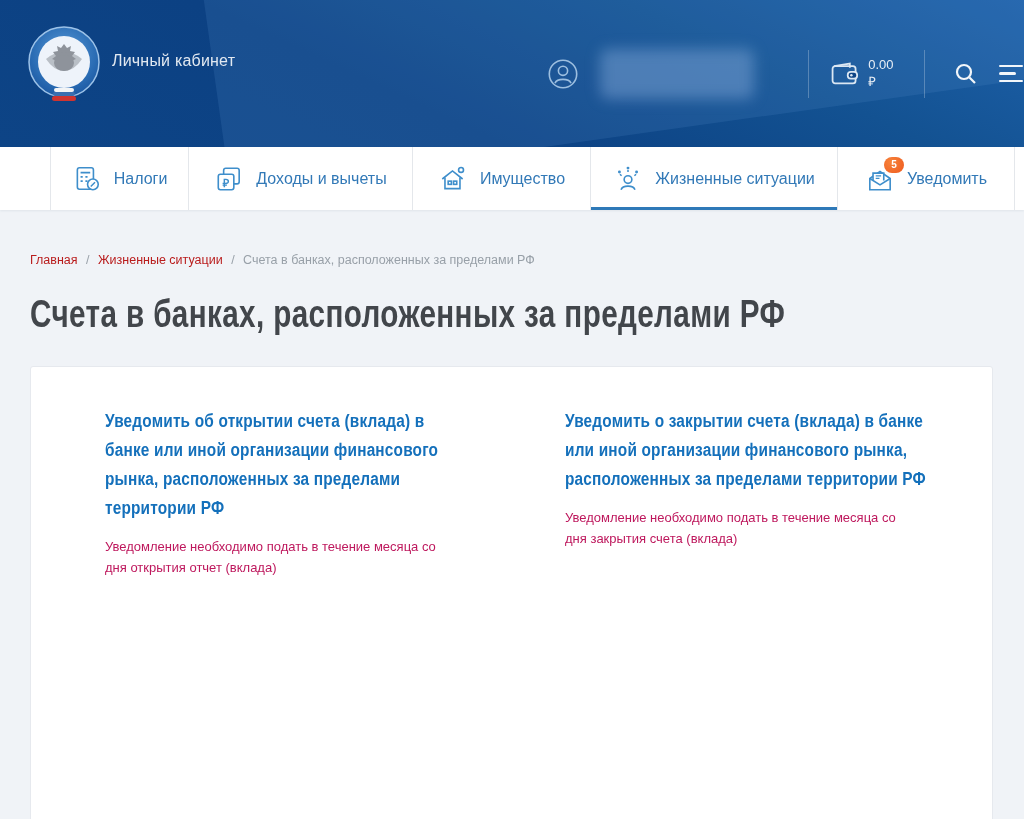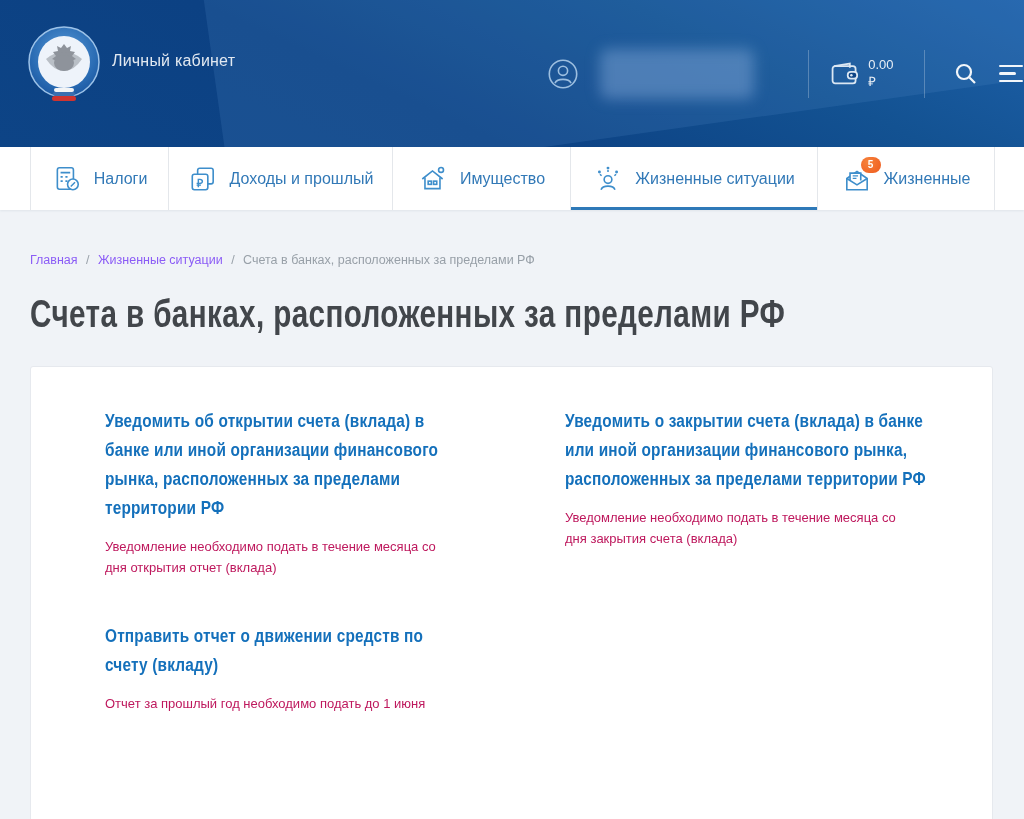--- a/index.html
+++ b/index.html
@@ -51,32 +51,32 @@
   .tab{
     display:flex;align-items:center;justify-content:center;gap:12px;
     border-left:1px solid #e4e7eb;height:63px;box-sizing:border-box;
     cursor:pointer;position:relative;
   }
   .tab:last-of-type{border-right:1px solid #e4e7eb;}
   .tab .label{font-size:16px;color:#3279b7;white-space:nowrap;}
   .tab.active:after{
     content:"";position:absolute;left:0;right:0;bottom:0;height:3px;background:#2e79b8;
   }
-  .t1{width:138px;} .t2{width:224px;} .t3{width:178px;} .t4{width:247px;} .t5{width:178px;}
+  .t1{width:138px;margin-left:20px;} .t2{width:224px;} .t3{width:178px;} .t4{width:247px;} .t5{width:178px;}
   .tab-icon{width:30px;height:30px;position:relative;flex:0 0 30px;}
   .badge{
     position:absolute;top:-7px;right:-9px;min-width:16px;height:16px;border-radius:9px;
     background:radial-gradient(circle at 35% 30%,#f6833b,#ef5a1e);
     color:#fff;font-size:10px;font-weight:bold;line-height:16px;text-align:center;padding:0 2px;
   }
 
   
   .main{flex:1;padding:0 30px;display:flex;flex-direction:column;}
   .breadcrumb{margin-top:43px;font-size:12.5px;color:#98a0a8;}
-  .breadcrumb .crumb-link{color:#8b5cf6;text-decoration:none;cursor:pointer;}
+  .breadcrumb .crumb-link{color:#b91c1c;text-decoration:none;cursor:pointer;}
   .breadcrumb .sep{margin:0 5px;color:#9aa2aa;}
   .page-title{
     margin:26px 0 0 0;font-size:38px;font-weight:bold;color:#42464b;
     transform:scaleX(.78);transform-origin:left center;white-space:nowrap;
     letter-spacing:.5px;line-height:1.15;
   }
   .card{
     margin-top:29px;background:#fff;border:1px solid #e6e9ee;border-radius:3px;
     width:963px;box-sizing:border-box;height:470px;
     padding:40px 0 0 74px;
@@ -172,21 +172,21 @@
       <span class="label">Налоги</span>
     </div>
     <div class="tab t2">
       <span class="tab-icon">
         <svg width="30" height="30" viewBox="0 0 28 28" fill="none" stroke="#3e8ecb" stroke-width="1.5">
           <rect x="9" y="4" width="14.5" height="14.5" rx="2"></rect>
           <rect x="4" y="9.5" width="14.5" height="14.5" rx="2" fill="#fff"></rect>
           <text x="8.2" y="21" font-size="10.5" font-weight="bold" fill="#3e8ecb" stroke="none" font-family="Liberation Sans, sans-serif">₽</text>
         </svg>
       </span>
-      <span class="label">Доходы и прошлый</span>
+      <span class="label">Доходы и вычеты</span>
     </div>
     <div class="tab t3">
       <span class="tab-icon">
         <svg width="30" height="30" viewBox="0 0 28 28" fill="none" stroke="#3e8ecb" stroke-width="1.5">
           <path d="M4 14 L13.5 6.5 L23 14"></path>
           <path d="M6.5 12.5 v10.5 h14 v-10.5"></path>
           <rect x="9.5" y="16" width="3" height="3"></rect>
           <rect x="14.5" y="16" width="3" height="3"></rect>
           <circle cx="21.5" cy="5.5" r="2.3"></circle>
         </svg>
@@ -209,21 +209,21 @@
     <div class="tab t5">
       <span class="tab-icon">
         <svg width="30" height="30" viewBox="0 0 28 28" fill="none" stroke="#3e8ecb" stroke-width="1.5">
           <path d="M4.5 13.5 L14 7 L23.5 13.5 V24 H4.5 Z"></path>
           <path d="M7.5 15.5 V8.5 h10 v7" fill="#fff"></path>
           <path d="M10 11 h5 M10 13.5 h3.5" stroke-width="1.2"></path>
           <path d="M4.5 13.5 L14 19.5 L23.5 13.5"></path>
         </svg>
         <span class="badge">5</span>
       </span>
-      <span class="label">Жизненные</span>
+      <span class="label">Уведомить</span>
     </div>
   </div>
 
   <div class="main">
 
     <div class="breadcrumb">
       <a class="crumb-link">Главная</a>
       <span class="sep">/</span>
       <a class="crumb-link">Жизненные ситуации</a>
       <span class="sep">/</span>
@@ -238,20 +238,16 @@
         <a class="a-title">Уведомить об открытии счета (вклада) в банке или иной организации финансового рынка, расположенных за пределами территории РФ</a>
         <div class="a-desc">Уведомление необходимо подать в течение месяца со дня открытия отчет (вклада)</div>
       </div>
 
       <div class="action">
         <a class="a-title">Уведомить о закрытии счета (вклада) в банке или иной организации финансового рынка, расположенных за пределами территории РФ</a>
         <div class="a-desc">Уведомление необходимо подать в течение месяца со дня закрытия счета (вклада)</div>
       </div>
 
 
-      <div class="action">
-        <a class="a-title">Отправить отчет о движении средств по счету (вкладу)</a>
-        <div class="a-desc">Отчет за прошлый год необходимо подать до 1 июня</div>
-      </div>
 
     </div>
   </div>
 </div>
 
 </body></html>

